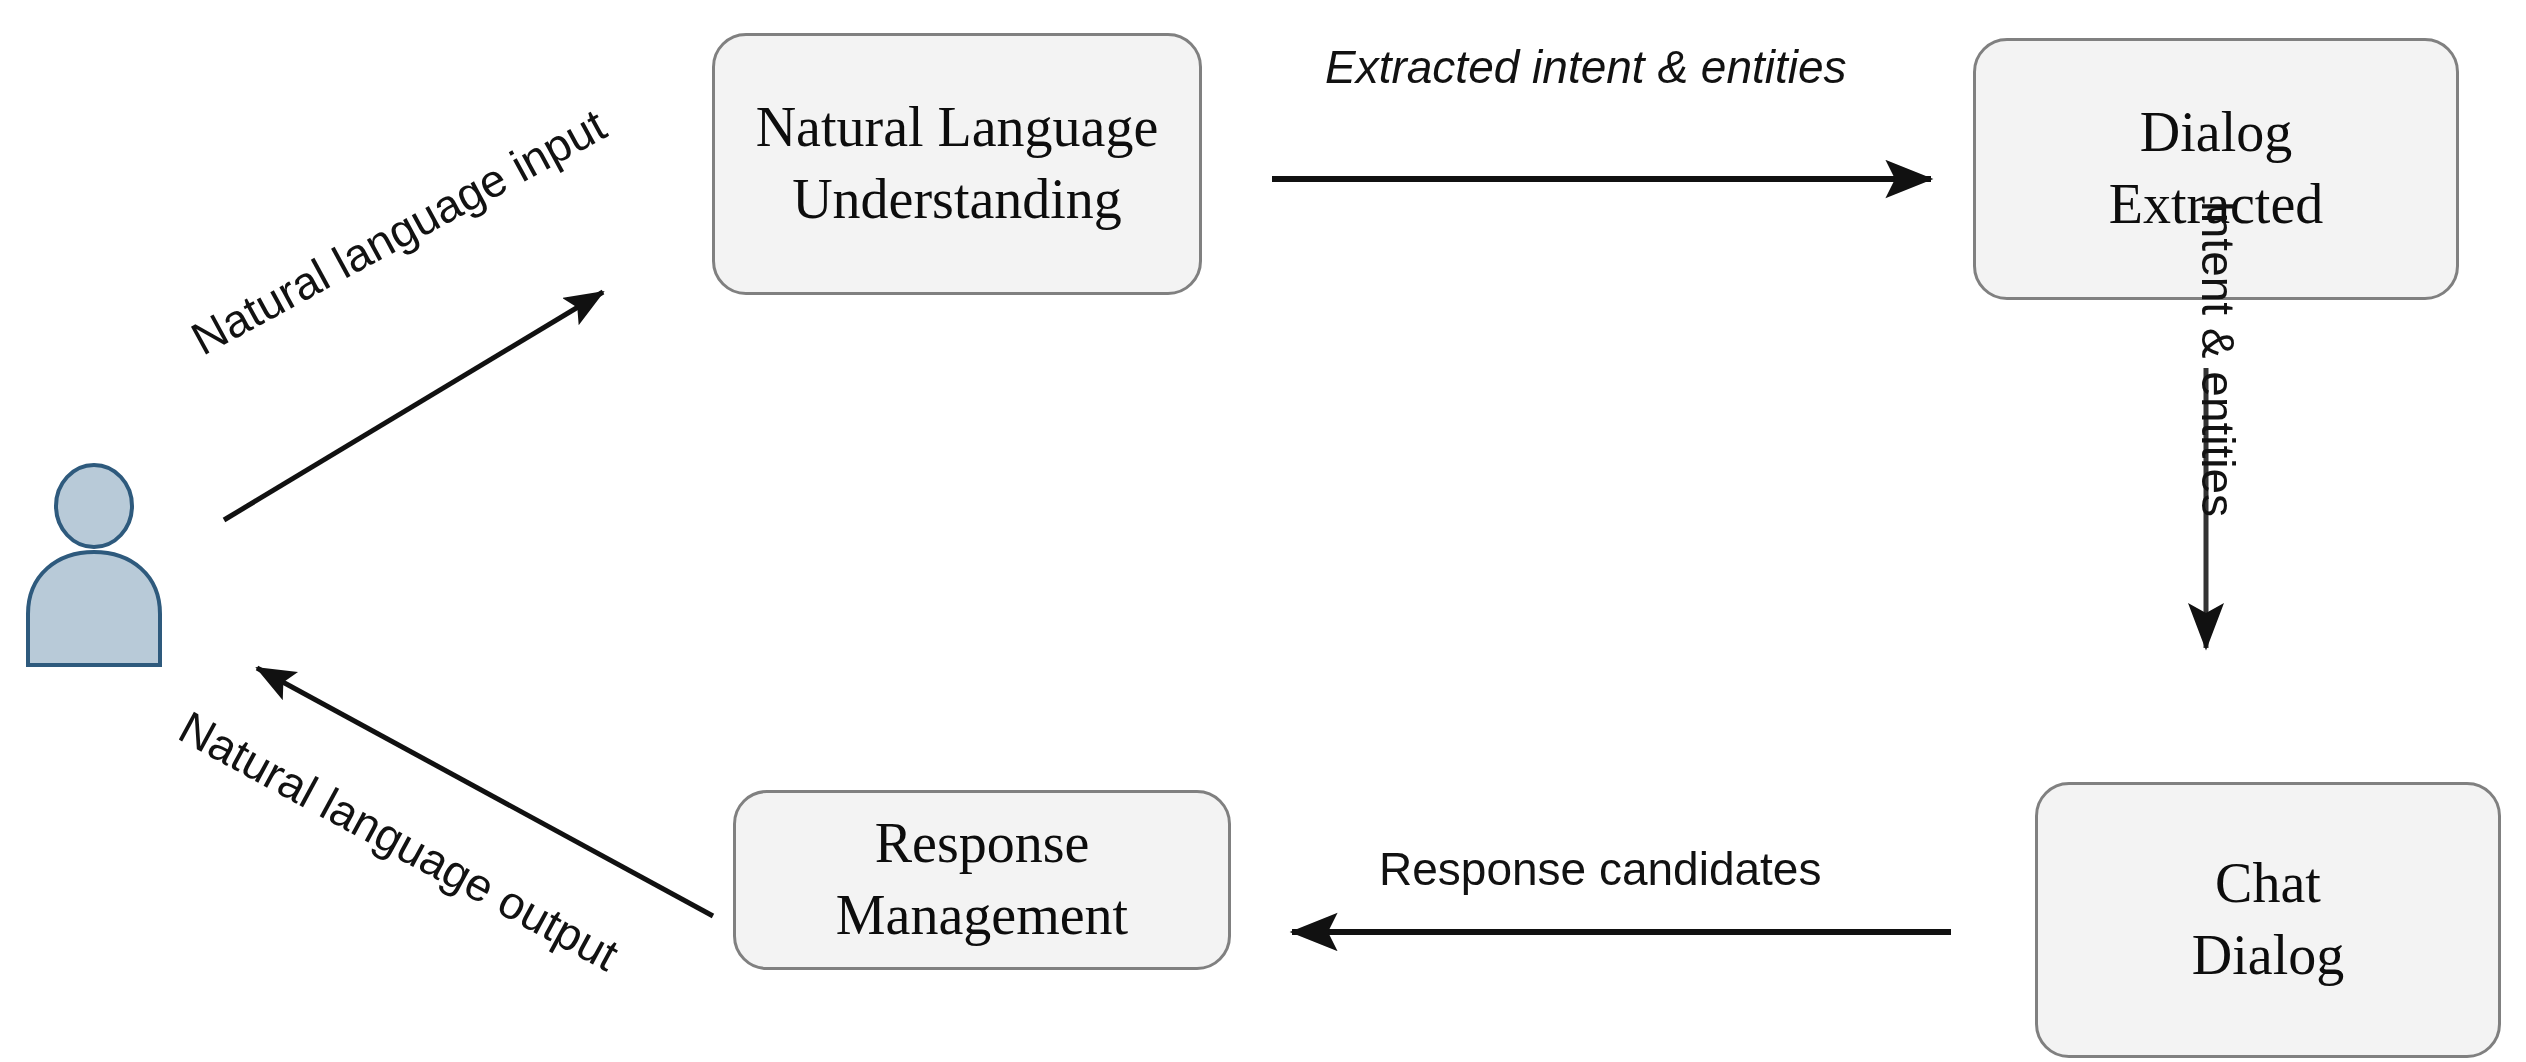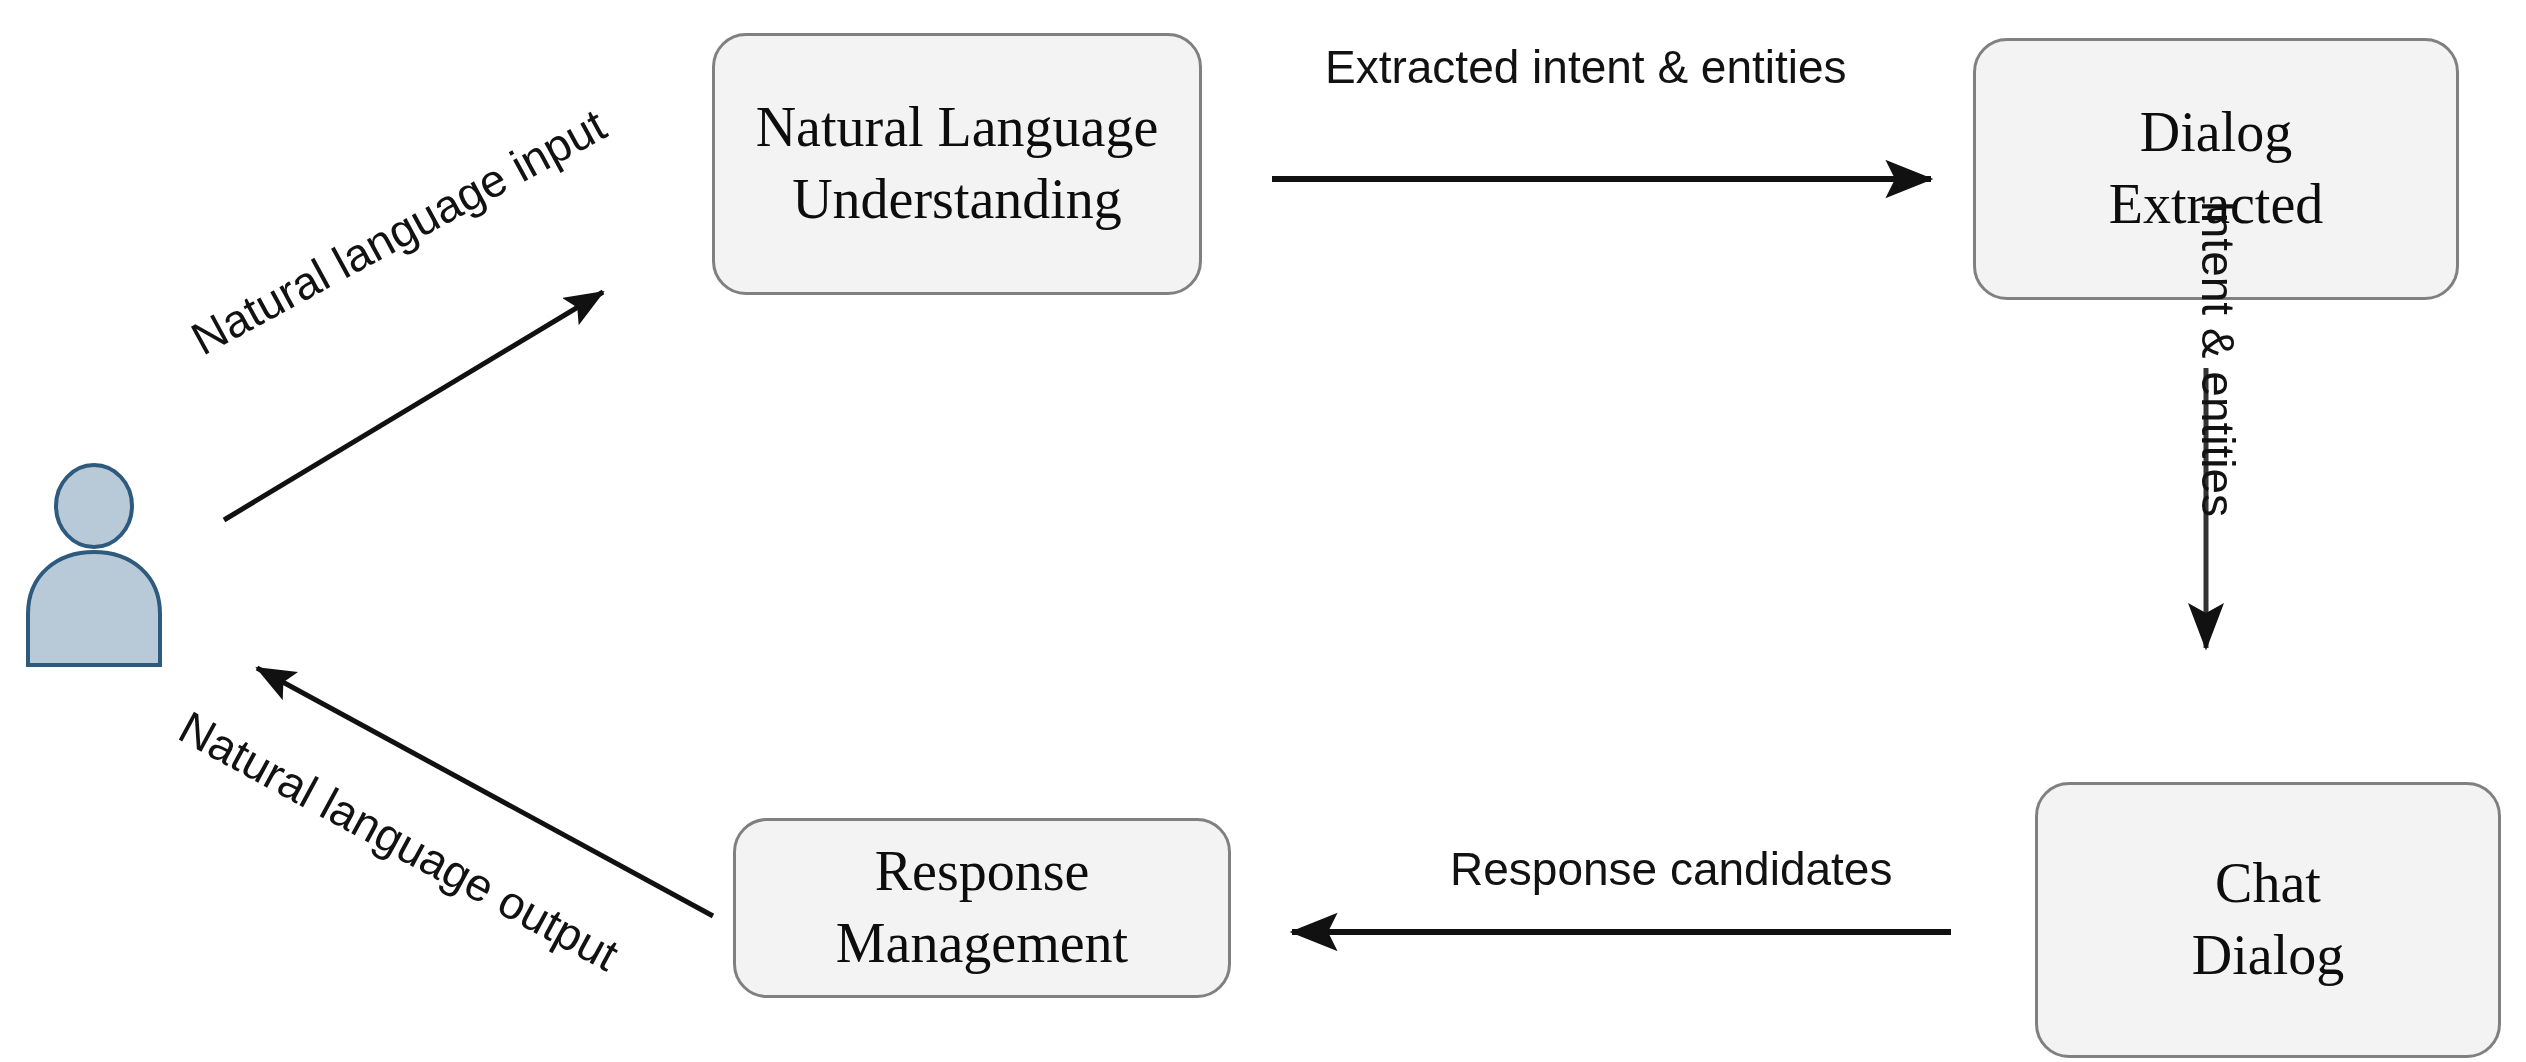--- a/index.html
+++ b/index.html
@@ -29,32 +29,32 @@
     font-size: 56px;
     line-height: 1.28;
     color: #0d0d0d;
     text-align: center;
   }
   .node .line2 { display: block; }
 
   #node-nlu   { left: 712px;  top: 33px;  width: 490px; height: 262px; }
   #node-dm    { left: 1973px; top: 22px;  width: 486px; height: 262px; margin-top: 16px; }
   #node-ce    { left: 2035px; top: 782px; width: 466px; height: 276px; }
-  #node-rg    { left: 733px;  top: 790px; width: 498px; height: 180px; margin-top: 28px; }
+  #node-rg    { left: 733px;  top: 790px; width: 498px; height: 180px; }
 
   .edge-label {
     position: absolute;
     font-family: "Liberation Sans", sans-serif;
     font-size: 46px;
     color: #121212;
     white-space: nowrap;
     letter-spacing: 0px;
   }
-  #lbl-extracted { left: 1325px; top: 40px; }
-  #lbl-candidates { left: 1450px; top: 842px; }
+  #lbl-extracted { left: 1325px; top: 40px; font-style: italic; }
+  #lbl-candidates { left: 1379px; top: 842px; }
   #lbl-intent-entities {
     left: 2245px; top: 200px;
     transform: rotate(90deg);
     transform-origin: left top;
   }
   #lbl-nl-input {
     left: 208px; top: 312px;
     transform: rotate(-28.5deg);
     transform-origin: left bottom;
   }

